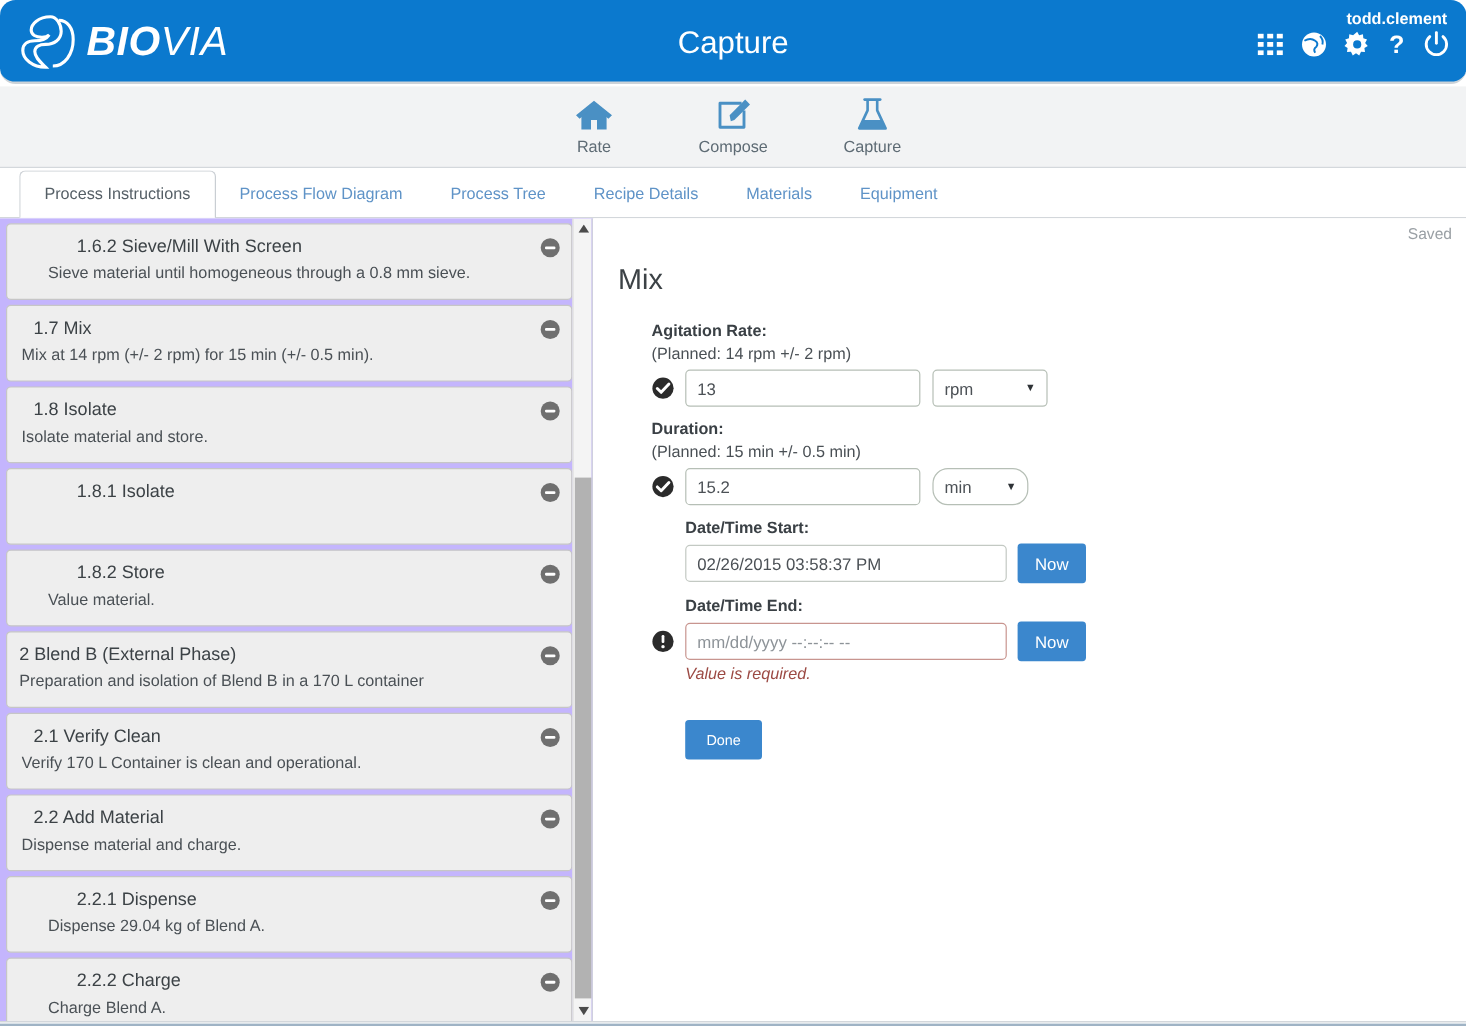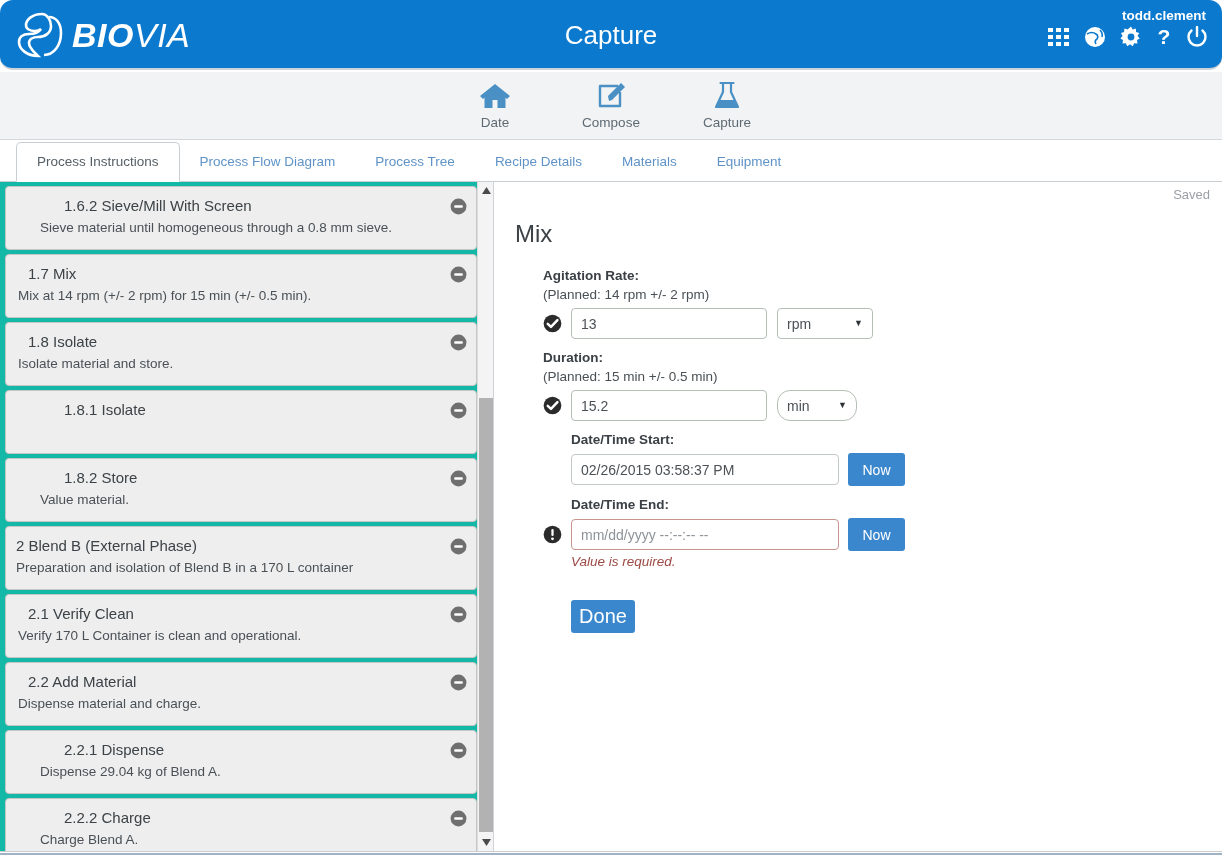--- a/index.html
+++ b/index.html
@@ -99,21 +99,21 @@
   .main {
     position: absolute; left: 0; top: 182px;
     width: 1222px; height: 669px;
     background: #ffffff;
   }
 
   
   .listpanel {
     position: absolute; left: 0; top: 0;
     width: 494px; height: 669px;
-    background: #14b8a6;
+    background: #c4b5fd;
     border-right: 1px solid #cfd3d7;
     overflow: hidden;
   }
   .listinner {
     position: absolute; left: 0; top: 0;
     width: 477px; height: 669px;
     padding: 4px 0 0 5px;
   }
   .step {
     position: relative;
@@ -222,21 +222,21 @@
     font-family: "Liberation Sans", sans-serif;
   }
   .errmsg {
     font-size: 13.5px; color: #9c4a44; font-style: italic;
     margin-left: 28px; margin-top: 3px;
   }
   .donebtn {
     margin-left: 28px; margin-top: 22px;
     height: 33px; width: 64px;
     background: #3b87cd; border: none; border-radius: 3px;
-    color: #ffffff; font-size: 20px; cursor: pointer;
+    color: #ffffff; font-size: 12px; cursor: pointer;
     font-family: "Liberation Sans", sans-serif;
   }
   .bottom-edge {
     position: absolute; left: 0; top: 851px;
     width: 1222px; height: 4px;
     background: #ffffff;
     border-top: 1px solid #c9ced3;
     border-bottom: 2px solid #9fb3c5;
   }
 </style>
@@ -292,21 +292,21 @@
 
 <div class="subnav">
   <div class="subnav-inner">
     <div class="navitem">
       <div class="glyph">
         <svg width="30" height="27" viewBox="0 0 30 27">
           <path fill="#4a90c4" d="M15 2 L29 13 L25.5 13 L25.5 25 L17.5 25 L17.5 17 L12.5 17 L12.5 25 L4.5 25 L4.5 13 L1 13 Z"></path>
           <path fill="#4a90c4" d="M0 13 L15 1 L30 13 L27 16 L15 6 L3 16 Z"></path>
         </svg>
       </div>
-      <div class="lbl">Date</div>
+      <div class="lbl">Rate</div>
     </div>
     <div class="navitem">
       <div class="glyph">
         <svg width="30" height="28" viewBox="0 0 30 28">
           <path d="M22 4 H4 V24 H24 V10" fill="none" stroke="#4a90c4" stroke-width="2.4" stroke-linejoin="round"></path>
           <path d="M13 19 L12 14 L25 1 L29 5 L16 18 Z" fill="#4a90c4"></path>
         </svg>
       </div>
       <div class="lbl">Compose</div>
     </div>

